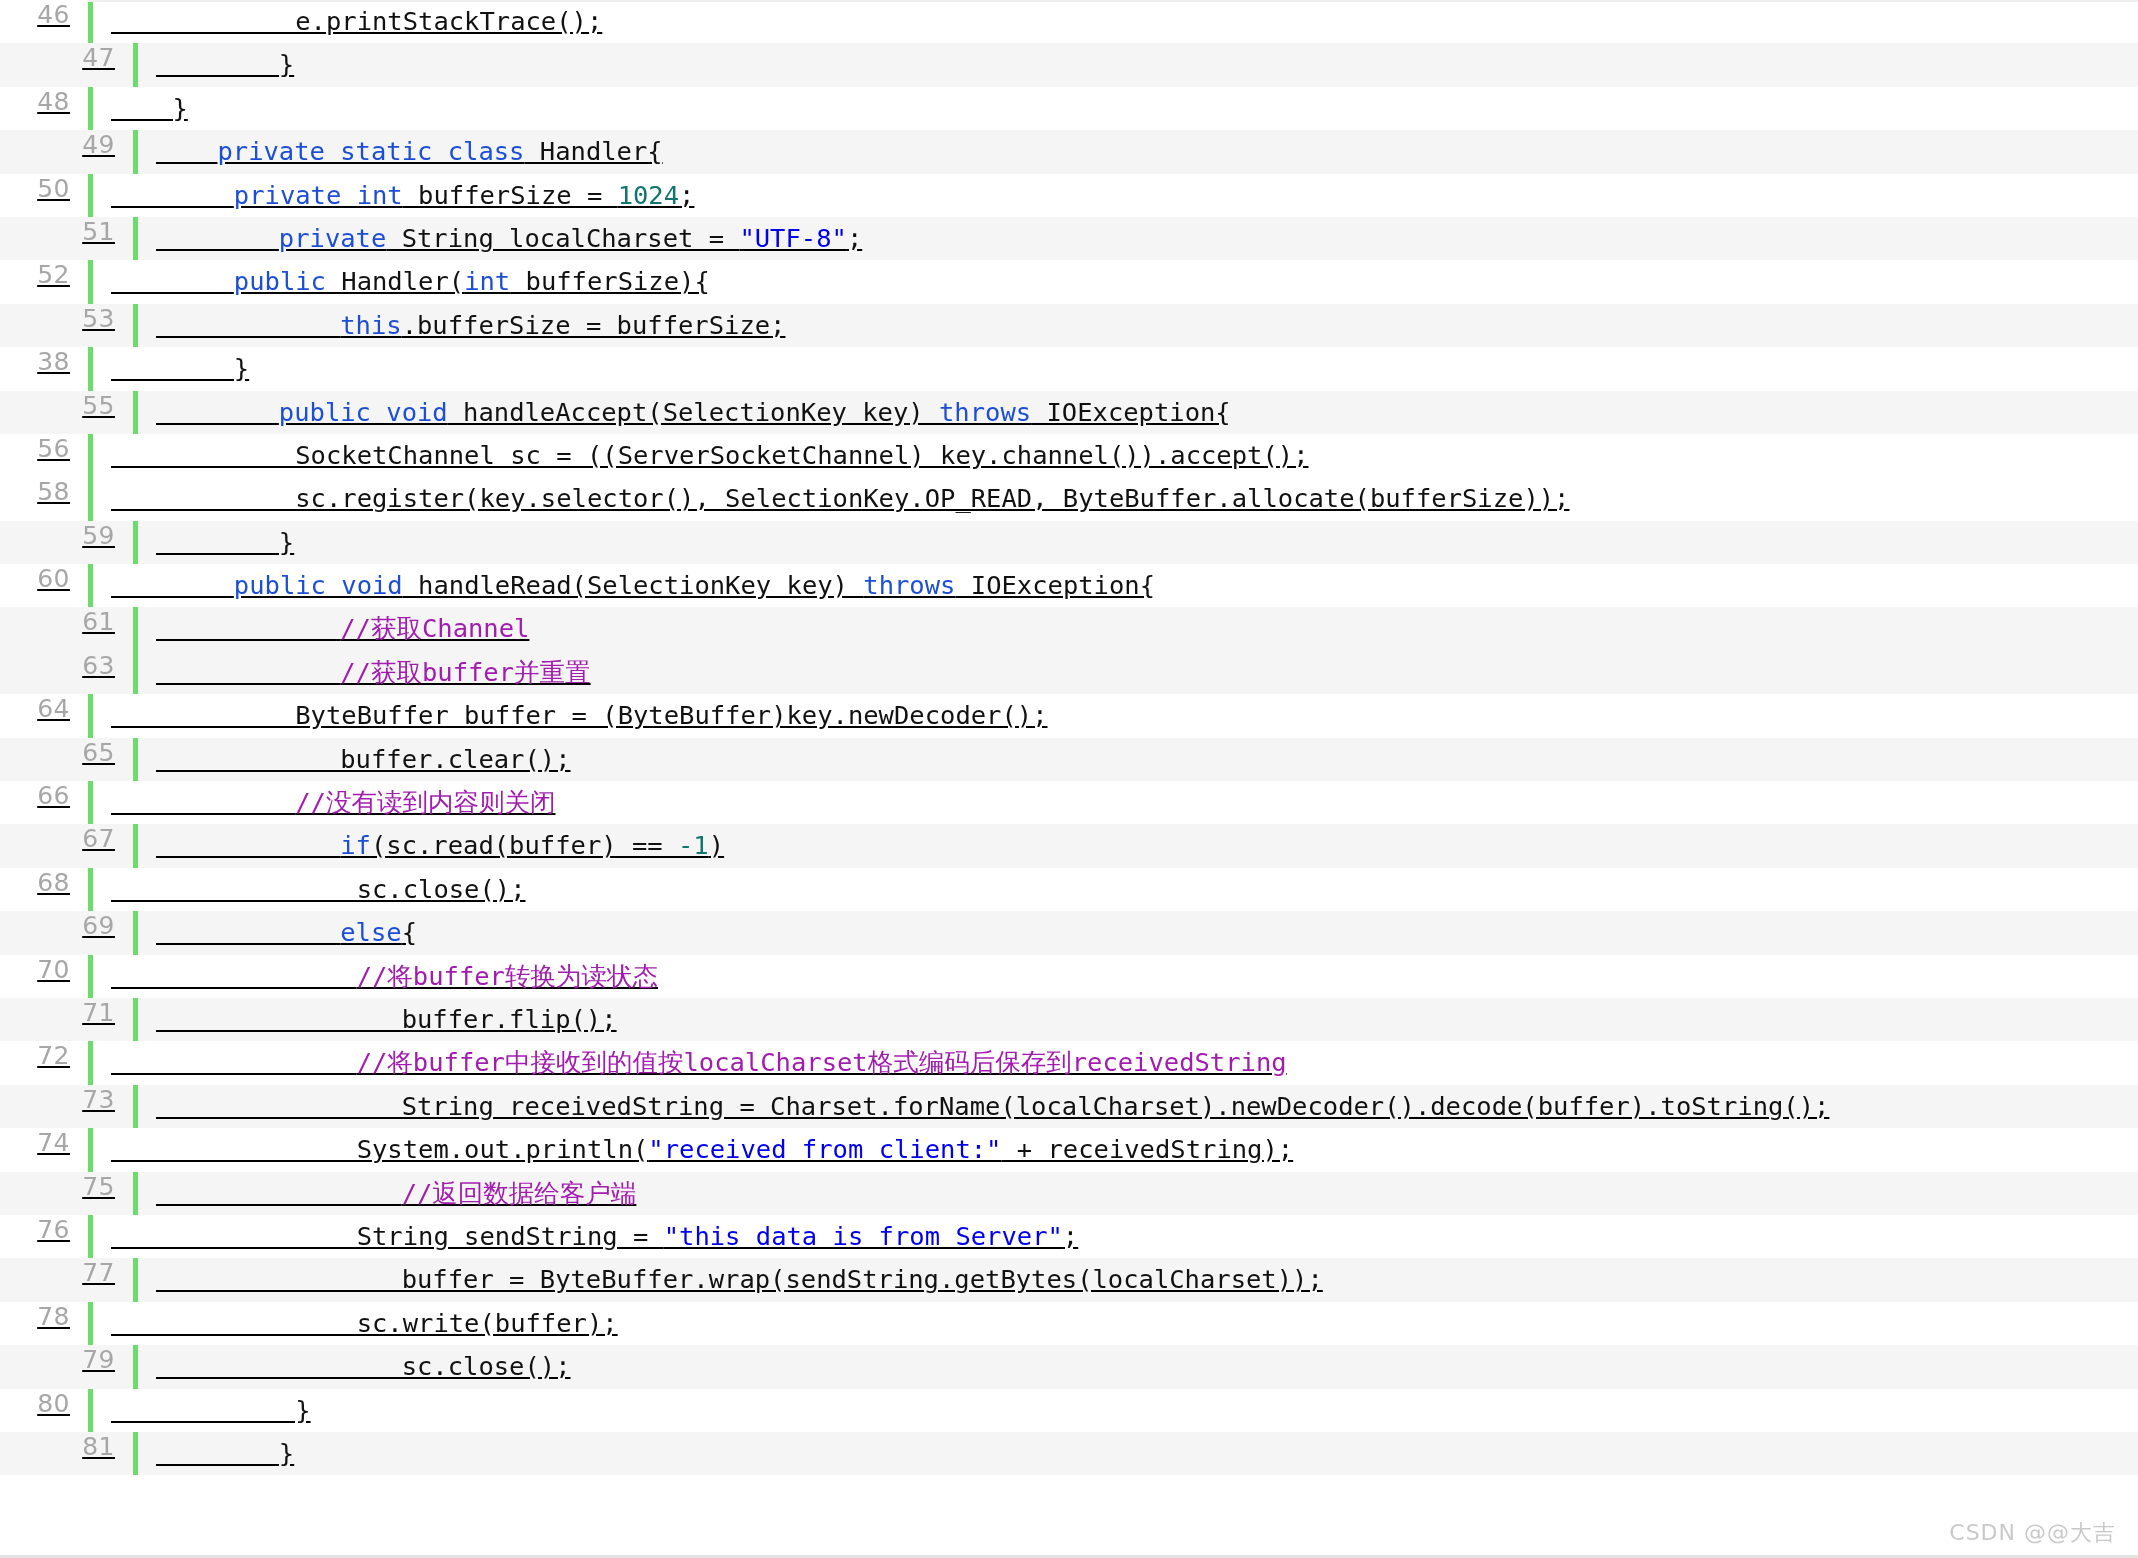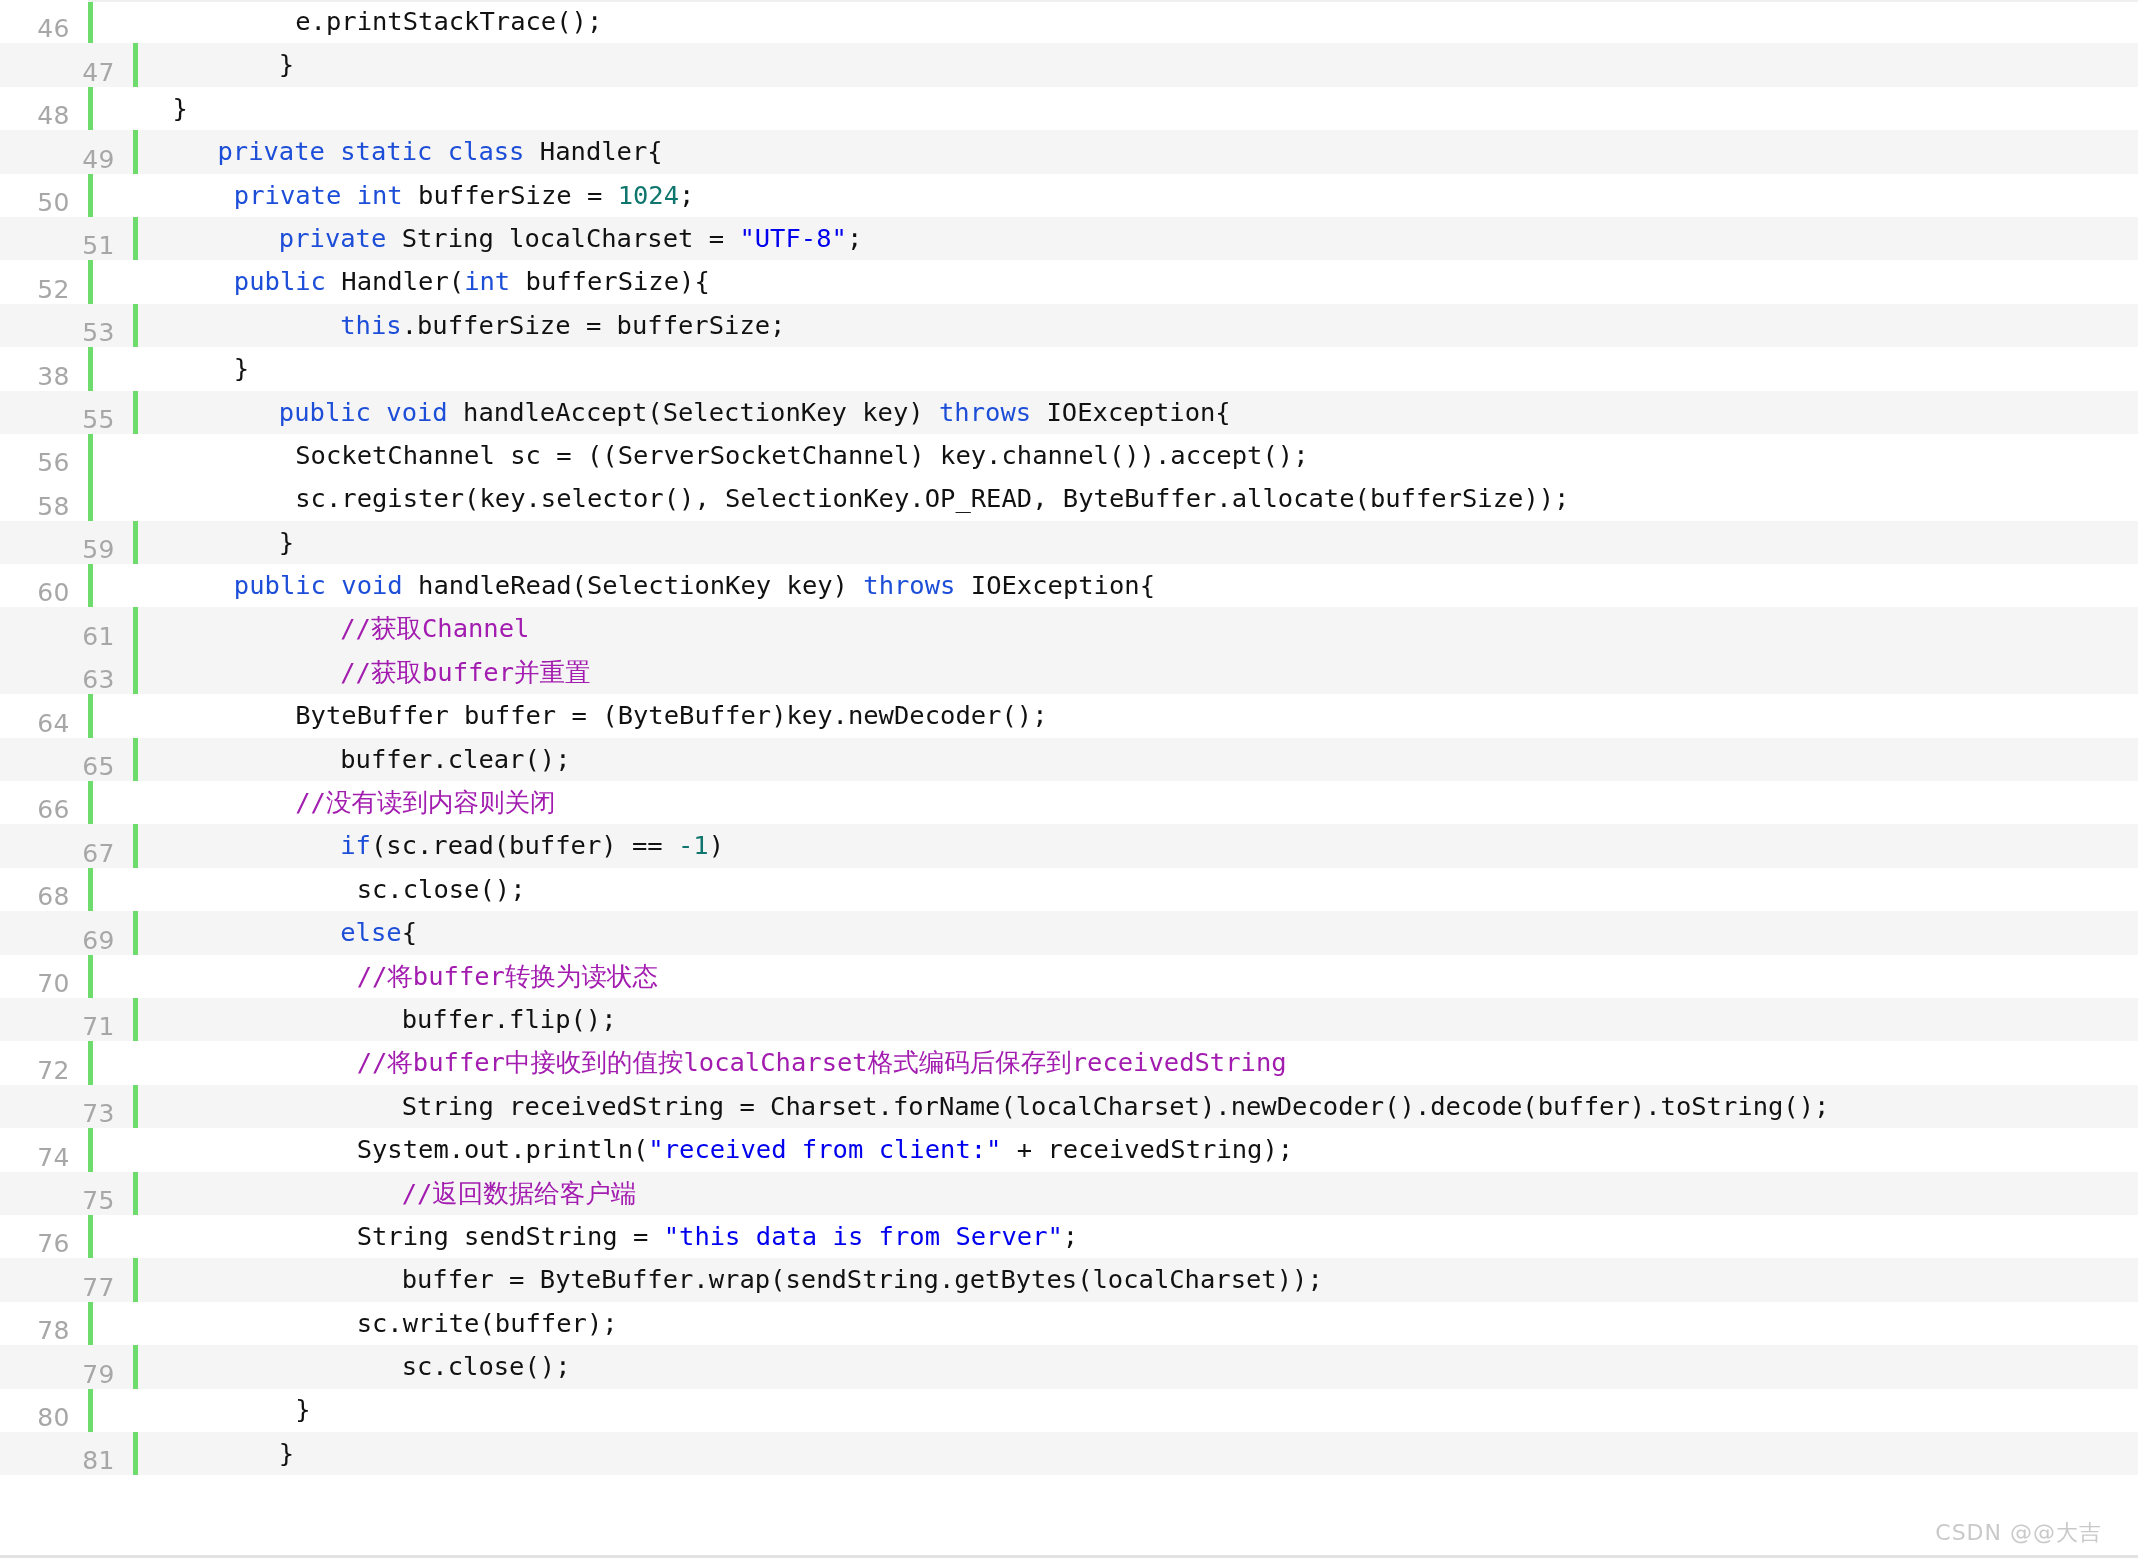--- a/index.html
+++ b/index.html
@@ -18,25 +18,26 @@
   #code-block {
     position: relative;
     width: 2138px;
     height: 1558px;
     box-sizing: border-box;
     background: #ffffff;
   }
 
   .code-line {
     display: flex;
-    align-items: flex-end;
+    align-items: flex-start;
     height: 43.4px;
     box-sizing: border-box;
     background: #ffffff;
     white-space: pre;
+    text-decoration: underline;
   }
   .code-line.alt {
     background: #f5f5f5;
     padding-left: 45px;
   }
 
   .ln {
     flex: 0 0 88px;
     width: 88px;
     text-align: right;
@@ -67,21 +68,21 @@
     overflow: hidden;
   }
 
   .kw  { color: #1d4ed8; }
   .str { color: #0000ee; }
   .num { color: #0f766e; }
   .cmt { color: #a21caf; }
 
   #watermark {
     position: absolute;
-    right: 36px;
+    right: 22px;
     bottom: 10px;
     font-size: 22px;
     color: #c9c9c9;
     font-family: "DejaVu Sans", "Liberation Sans", sans-serif;
     letter-spacing: 1px;
     user-select: none;
   }
 
   #bottom-rule {
     position: absolute;

